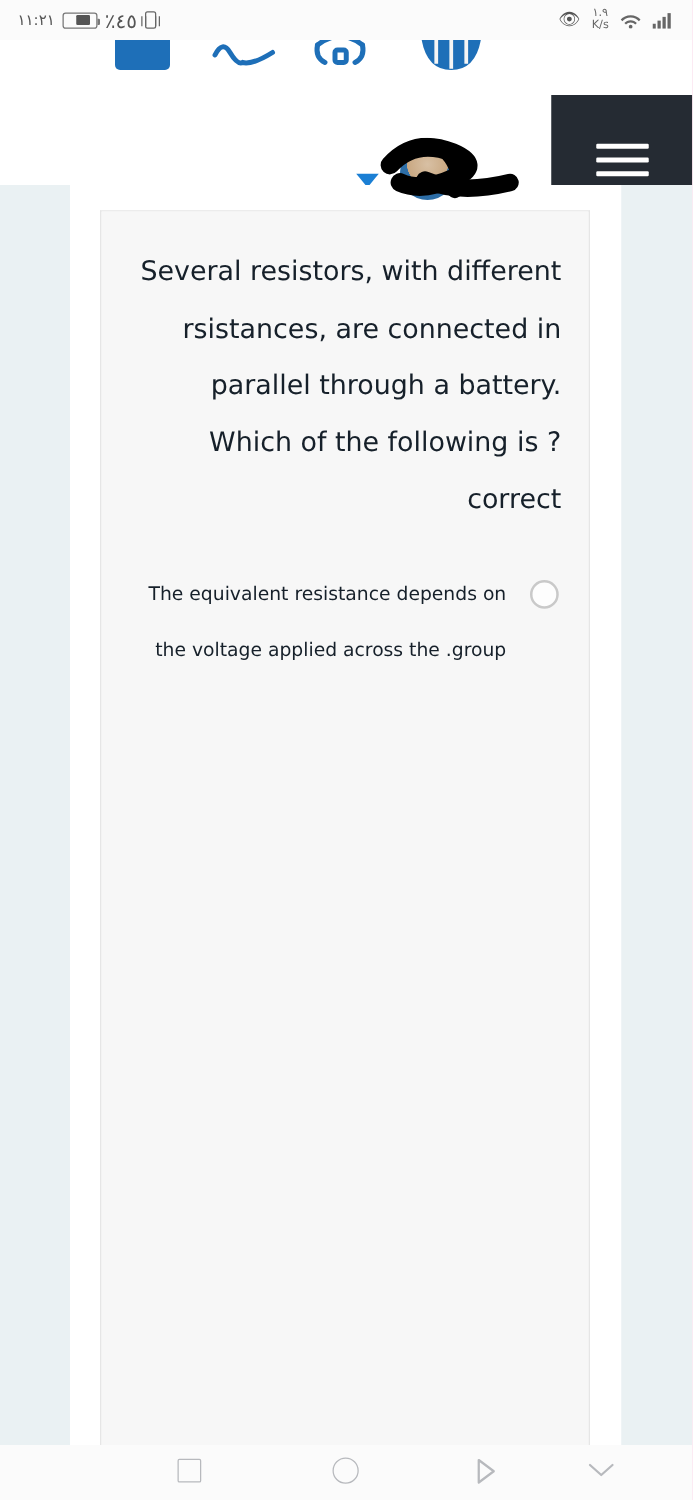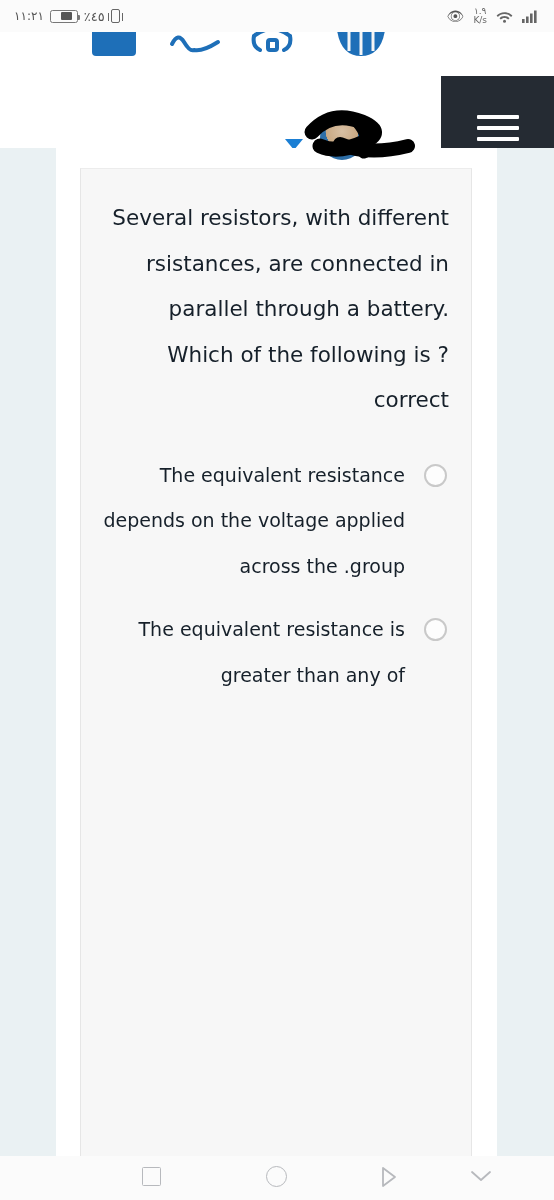--- a/index.html
+++ b/index.html
@@ -14,21 +14,21 @@
   
   .statusbar {
     position:absolute; top:0; left:0; width:554px; height:32px;
     background:#fbfbfb;
     display:flex; align-items:center; justify-content:space-between;
     padding:0 14px;
   }
   .sb-left { display:flex; align-items:center; gap:6px; }
   .sb-right { display:flex; align-items:center; gap:9px; }
   .sb-time { font-size:12px; color:#555; letter-spacing:.3px; }
-  .sb-batt-pct { font-size:13px; color:#555; }
+  .sb-batt-pct { font-size:16px; color:#555; }
   .batt-box {
     width:28px; height:13px; border:1.3px solid #777; border-radius:2.5px;
     position:relative; display:flex; align-items:center; padding:1.5px;
   }
   .batt-box::after {
     content:""; position:absolute; right:-3.5px; top:4px;
     width:2px; height:5px; background:#777; border-radius:0 1px 1px 0;
   }
   .batt-fill { width:11px; height:100%; background:#555; border-radius:1px; margin-left:9px; }
   .phone-ic { width:9px; height:14px; border:1.3px solid #666; border-radius:2px; position:relative; }
@@ -87,21 +87,21 @@
 
   
   .content { position:absolute; top:0; left:0; width:390px; padding:26px 22px 0 22px; }
   .qtext {
     font-size:21.5px; line-height:45.5px; color:#16202a;
     text-align:right; font-weight:400;
   }
   .options { margin-top:30px; }
   .option { position:relative; margin-bottom:18px; }
   .opt-text {
-    font-size:19px; line-height:45.5px; color:#16202a;
+    font-size:15px; line-height:45.5px; color:#16202a;
     text-align:right; padding-right:44px;
   }
   .radio {
     position:absolute; right:2px; top:11px;
     width:23px; height:23px; border-radius:50%;
     border:2px solid #c9c9c9; background:#fdfdfd;
   }
 
   
   .navbar {
@@ -187,24 +187,20 @@
       <div class="qtext">Several resistors, with different rsistances, are connected in parallel through a battery. Which of the following is ?correct</div>
 
       <div class="options">
 
         <div class="option">
           <span class="radio"></span>
           <div class="opt-text">The equivalent resistance depends on the voltage applied across the .group</div>
         </div>
 
 
-        <div class="option">
-          <span class="radio"></span>
-          <div class="opt-text">The equivalent resistance is greater than any of</div>
-        </div>
 
       </div>
     </div>
   </div>
 
   <div class="scribble-wrap">
     <div class="avatar"></div>
     <svg width="130" height="52" viewBox="0 0 130 52" style="position:absolute;left:0;top:0;">
       <path d="M12 22 q20 -22 50 -10 q24 10 2 20 q-26 12 -44 4" fill="none" stroke="#000" stroke-width="15" stroke-linecap="round" stroke-linejoin="round"></path>
       <path d="M40 34 q28 12 68 2" fill="none" stroke="#000" stroke-width="14" stroke-linecap="round"></path>

